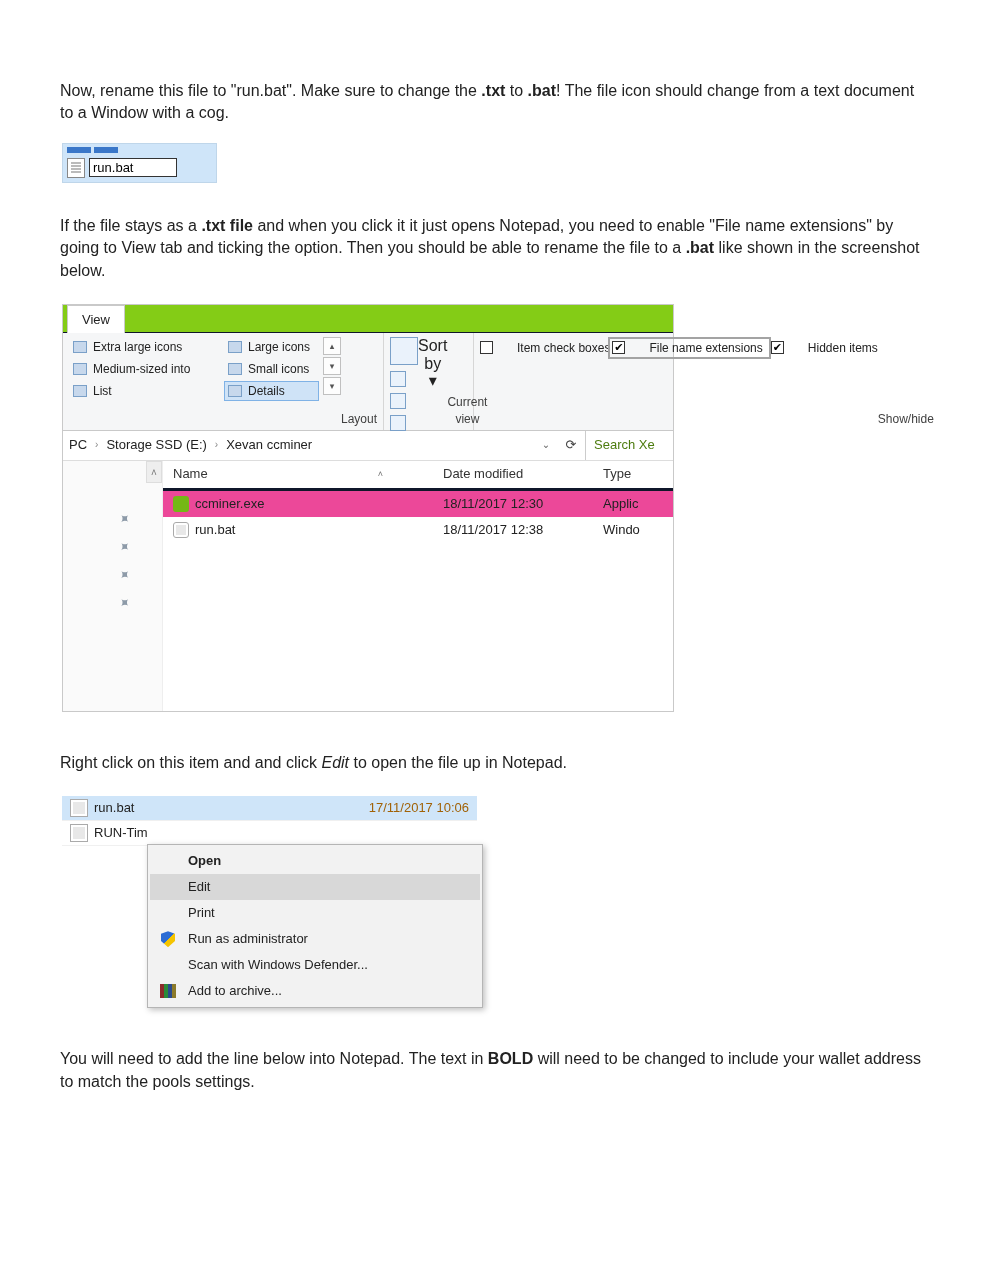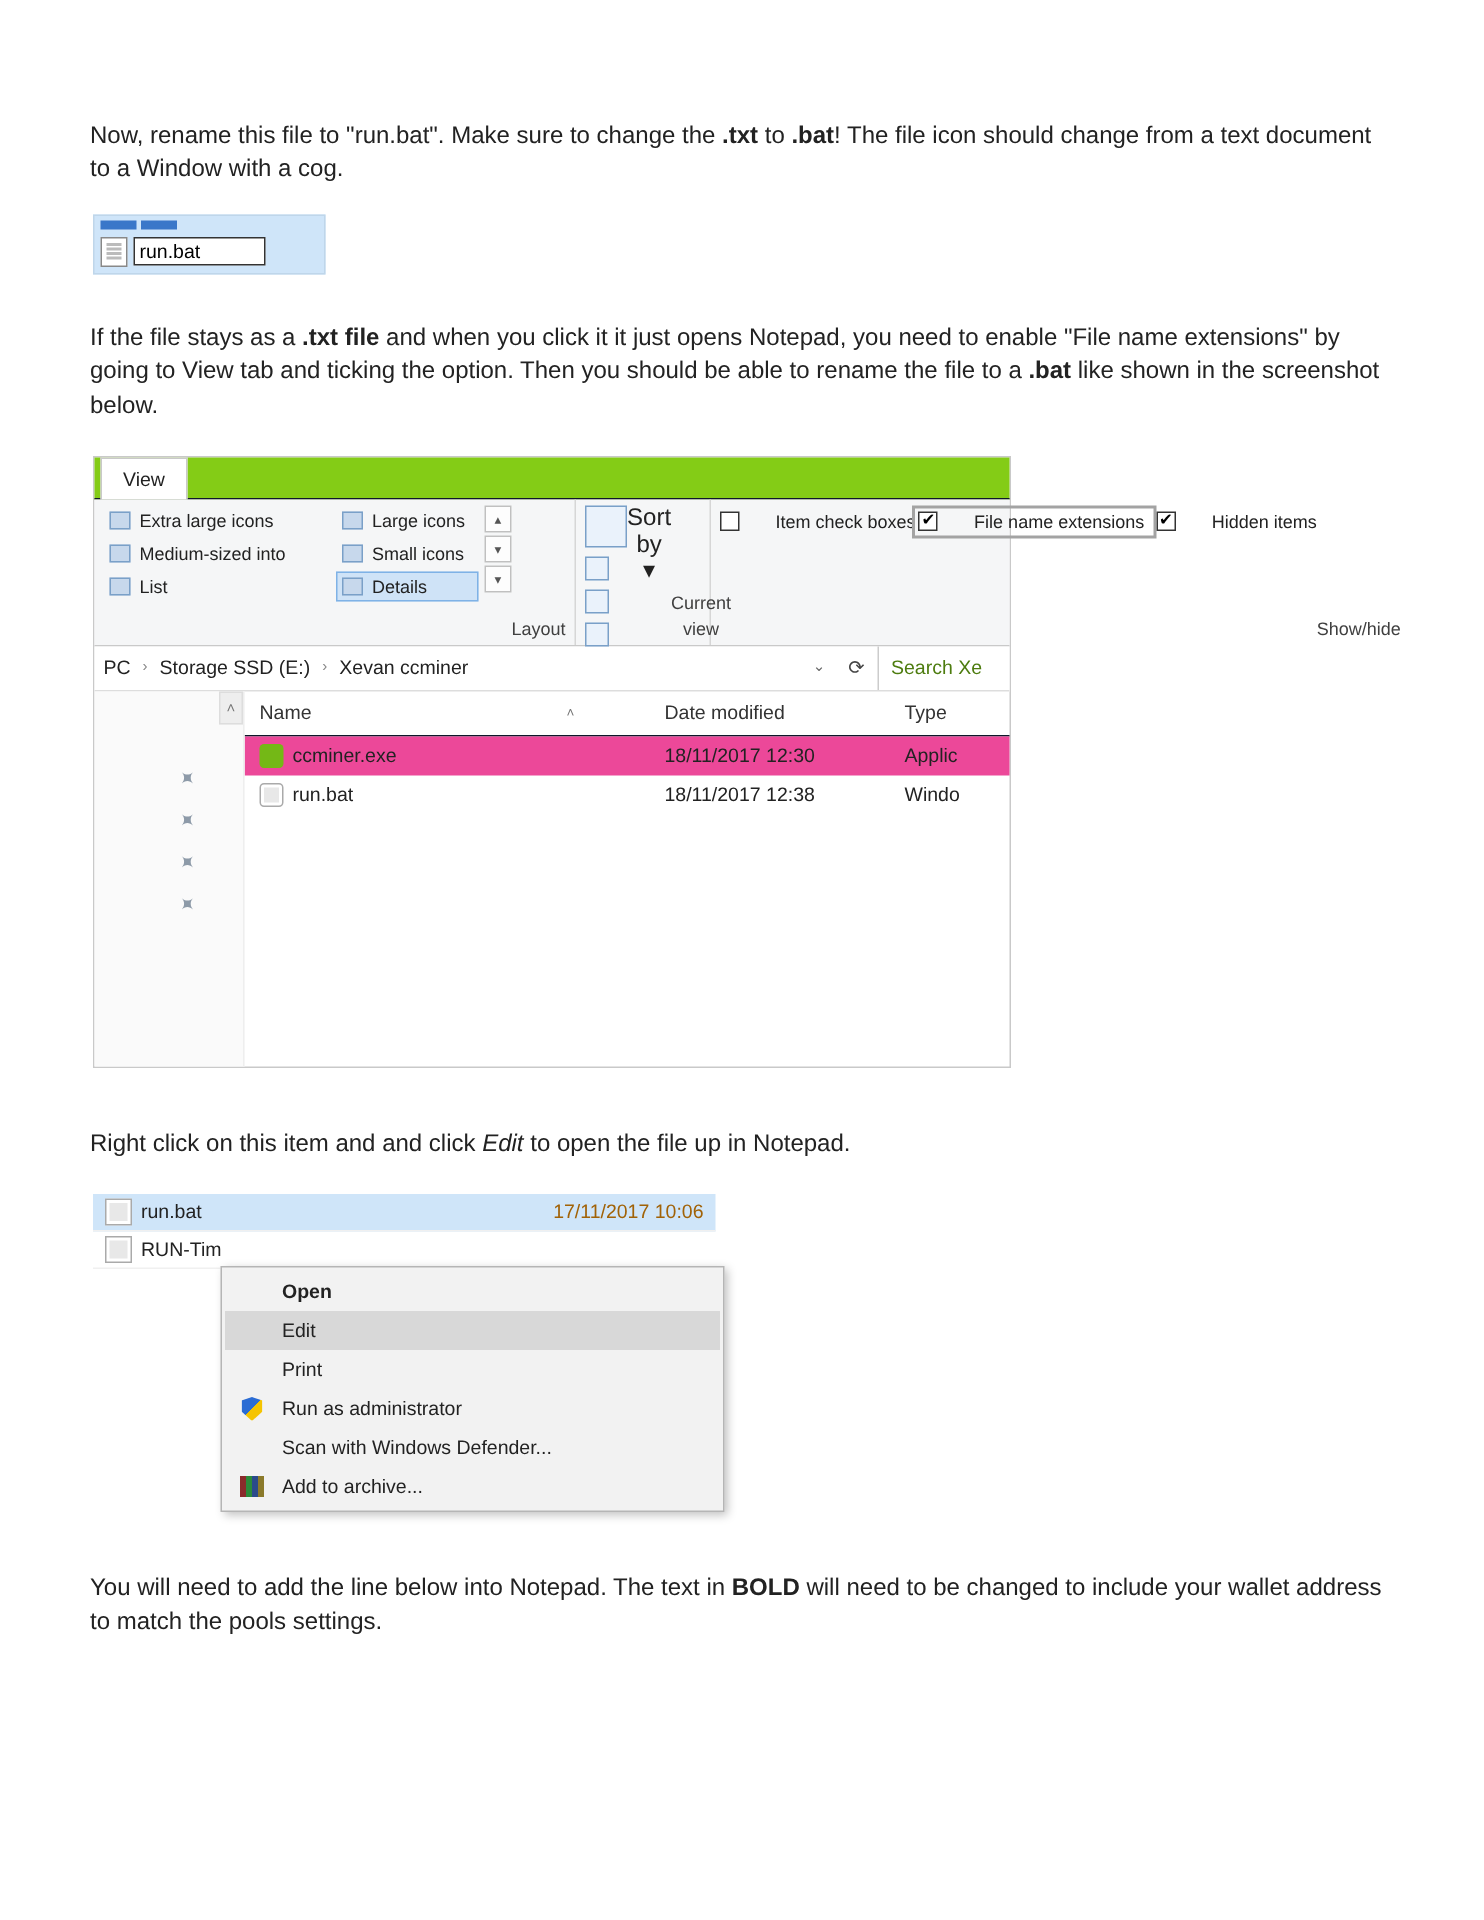--- a/index.html
+++ b/index.html
@@ -235,21 +235,21 @@
   }
   .list { flex: 1; font-size: 13px; }
   .list .hdr, .list .row {
     display: grid;
     grid-template-columns: 1fr 160px 70px;
     align-items: center;
     height: 26px;
     padding-left: 10px;
   }
   .list .hdr {
-    border-bottom: 1px solid #0f172a;
+    border-bottom: 3px solid #0f172a;
     color: #333;
     height: 30px;
   }
   .list .hdr .sortcol { display: flex; align-items: center; gap: 10px; }
   .list .hdr .caret { font-size: 9px; color: #777; margin-left: auto; margin-right: 60px; }
   .list .row.sel { background: #ec4899; }
   .fi {
     width: 16px; height: 16px; display: inline-block; vertical-align: middle;
     margin-right: 6px; background: #74b816; border-radius: 3px;
   }

